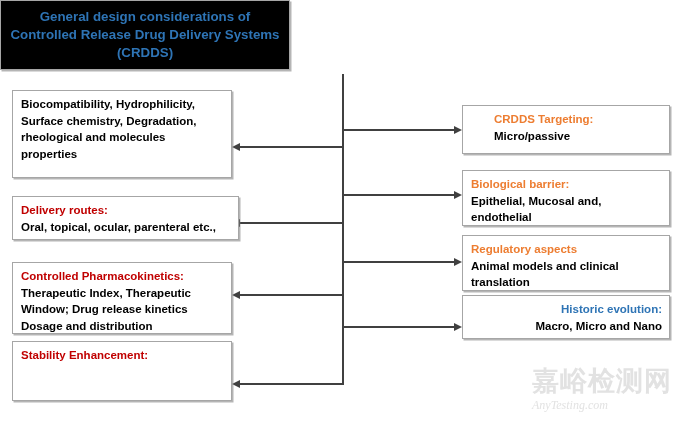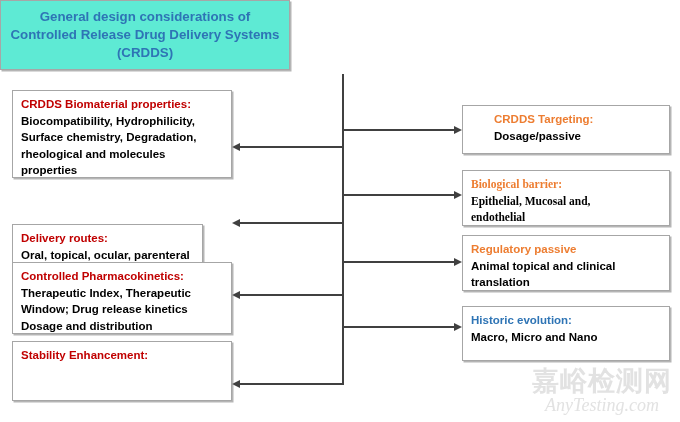--- a/index.html
+++ b/index.html
@@ -48,21 +48,21 @@
   
   #title-box {
     left: 228px;
     top: 6px;
     width: 288px;
     height: 68px;
     display: flex;
     align-items: center;
     justify-content: center;
     border: 1px solid #a6a6a6;
-    background: #5eead4;
+    background: #000000;
     box-shadow: 1.5px 1.5px 0 rgba(120,120,120,0.55);
   }
   #title-box .t {
     color: #2E74B5;
     font-weight: bold;
     font-size: 13.3px;
     line-height: 18px;
     text-align: center;
     white-space: pre-line;
   }
@@ -94,35 +94,35 @@
     border-top: 4.5px solid transparent;
     border-bottom: 4.5px solid transparent;
     border-right: 8px solid #404040;
   }
 
   
   #watermark {
     position: absolute;
     right: 8px;
     bottom: 8px;
-    text-align: center;
+    text-align: left;
     z-index: 6;
     pointer-events: none;
   }
   #watermark .cn {
     color: #e2e2e2;
     font-size: 27px;
     line-height: 30px;
     letter-spacing: 1px;
     font-family: "DejaVu Sans", sans-serif;
     font-weight: bold;
   }
   #watermark .en {
     color: #e2e2e2;
-    font-size: 18px;
+    font-size: 12px;
     line-height: 18px;
     font-style: italic;
     font-family: "Liberation Serif", serif;
   }
 </style>
 </head>
 <body>
 
 <div id="canvas">
 
@@ -152,61 +152,60 @@
   <div class="hline" style="left:238px; top:294px; width:106px;"></div>
   <div class="arrow left" style="left:232px; top:290.5px;"></div>
 
   <div class="hline" style="left:342px; top:326px; width:114px;"></div>
   <div class="arrow right" style="left:454px; top:322.5px;"></div>
 
   <div class="hline" style="left:238px; top:383px; width:106px;"></div>
   <div class="arrow left" style="left:232px; top:379.5px;"></div>
 
   <div class="box" style="left:12px; top:90px; width:220px; height:88px;">
-    <div class="hd red">CRDDS Biomaterial properties:</div>
     <div class="bd">Biocompatibility, Hydrophilicity,
 Surface chemistry, Degradation,
 rheological and molecules
 properties</div>
   </div>
 
-  <div class="box" style="left:12px; top:196px; width:191px; height:44px;margin-top:28px;">
+  <div class="box" style="left:12px; top:196px; width:227px; height:44px;">
     <div class="hd red">Delivery routes:</div>
     <div class="bd">Oral, topical, ocular, parenteral etc.,</div>
   </div>
 
   <div class="box" style="left:12px; top:262px; width:220px; height:72px;">
     <div class="hd red">Controlled Pharmacokinetics:</div>
     <div class="bd">Therapeutic Index, Therapeutic
 Window; Drug release kinetics
 Dosage and distribution</div>
   </div>
 
   <div class="box" style="left:12px; top:341px; width:220px; height:60px;">
     <div class="hd red">Stability Enhancement:</div>
   </div>
 
   <div class="box" style="left:462px; top:105px; width:208px; height:49px;padding-left:31px;">
     <div class="hd orange">CRDDS Targeting:</div>
-    <div class="bd">Dosage/passive</div>
-  </div>
-
-  <div class="box" style="left:462px; top:170px; width:208px; height:56px;font-family:Liberation Serif, serif;">
+    <div class="bd">Micro/passive</div>
+  </div>
+
+  <div class="box" style="left:462px; top:170px; width:208px; height:56px;">
     <div class="hd orange">Biological barrier:</div>
     <div class="bd">Epithelial, Mucosal and,
 endothelial</div>
   </div>
 
   <div class="box" style="left:462px; top:235px; width:208px; height:56px;">
-    <div class="hd orange">Regulatory passive</div>
-    <div class="bd">Animal topical and clinical
+    <div class="hd orange">Regulatory aspects</div>
+    <div class="bd">Animal models and clinical
 translation</div>
   </div>
 
-  <div class="box" style="left:462px; top:306px; width:208px; height:55px;">
+  <div class="box" style="left:462px; top:295px; width:208px; height:44px;text-align:right;">
     <div class="hd blue">Historic evolution:</div>
     <div class="bd">Macro, Micro and Nano</div>
   </div>
 
   <div id="watermark">
     <div class="cn">嘉峪检测网</div>
     <div class="en">AnyTesting.com</div>
   </div>
 
 </div>

